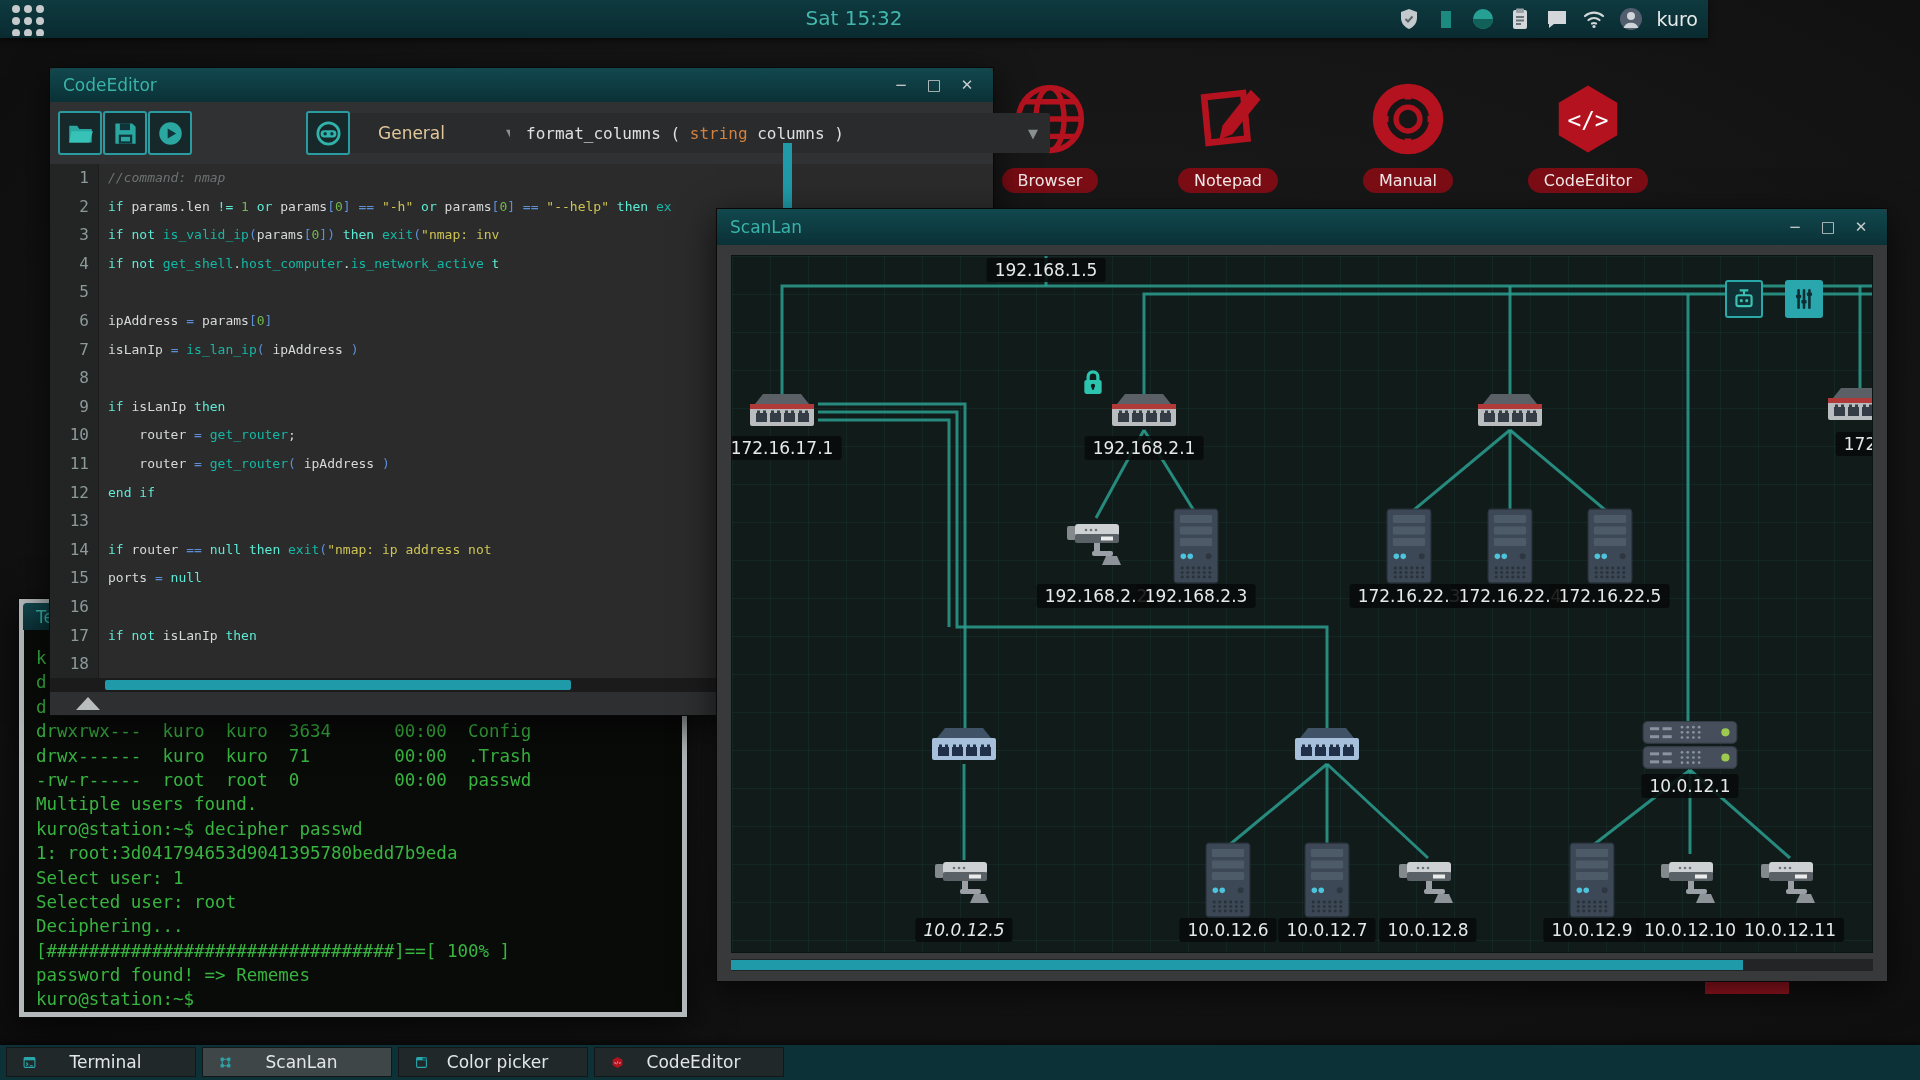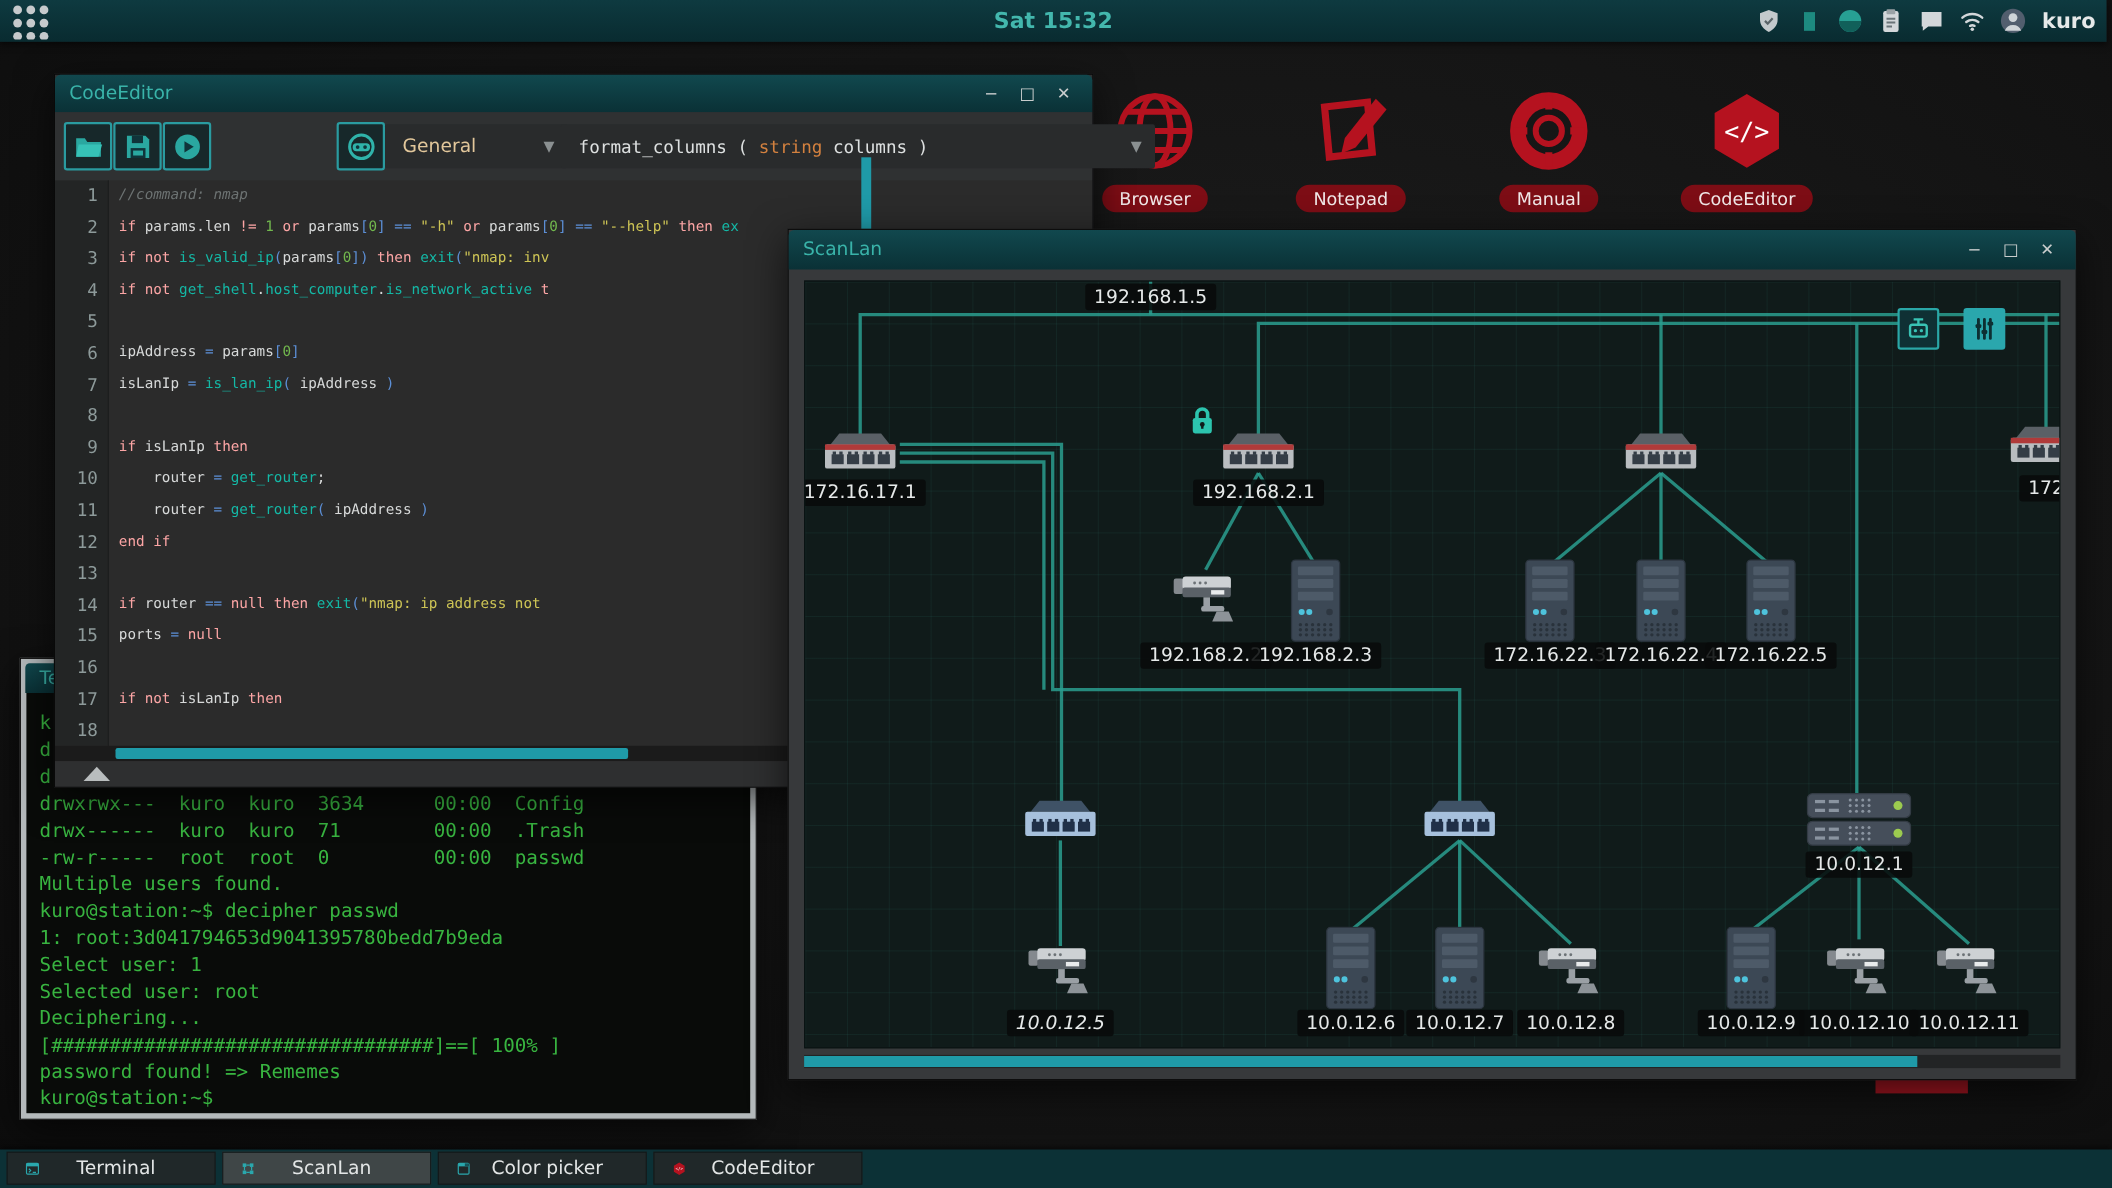--- a/index.html
+++ b/index.html
@@ -2,22 +2,22 @@
 <html><head>
 <meta charset="utf-8">
 <style>
   html,body{margin:0;padding:0;background:#000;}
   #screen{position:relative;width:1920px;height:1080px;overflow:hidden;
     font-family:"DejaVu Sans",sans-serif;
     background:radial-gradient(ellipse at 58% 42%, #1d1d1d 0%, #141414 55%, #0c0c0c 100%);}
   .mono{font-family:"DejaVu Sans Mono",monospace;}
 
   
-  #topbar{position:absolute;left:0;top:0;width:1915px;height:38px;z-index:60;
-    background:linear-gradient(180deg,#0e3a40,#092b30);box-shadow:0 2px 6px rgba(0,0,0,.6);font-weight:bold;}
+  #topbar{position:absolute;left:0;top:0;width:1708px;height:38px;z-index:60;
+    background:linear-gradient(180deg,#0e3a40,#092b30);box-shadow:0 2px 6px rgba(0,0,0,.6);}
   #launcher{position:absolute;left:10px;top:4px;width:36px;height:30px;cursor:pointer;}
   #clock{position:absolute;left:0;right:0;top:6px;text-align:center;color:#43b7ad;font-size:20px;}
   #tray{position:absolute;right:10px;top:0;height:38px;display:flex;align-items:center;gap:11px;}
   .tray-ic{width:26px;height:26px;display:flex;align-items:center;justify-content:center;}
   .tray-ic svg{width:24px;height:24px;}
   #username{color:#e6e9e9;font-size:19px;margin-left:2px;}
 
   
   .dicon{position:absolute;width:160px;text-align:center;z-index:2;cursor:pointer;}
   .dicon svg{width:78px;height:78px;}
@@ -35,30 +35,30 @@
 
   
   #win-code{left:49px;top:67px;width:943px;height:647px;z-index:20;background:#2f3132;}
   #ce-toolbar{position:absolute;left:0;top:34px;right:0;height:62px;background:#2f3132;}
   .tbtn{position:absolute;top:9px;width:44px;height:44px;background:#17282a;border:2px solid #2a9ba0;
     border-radius:3px;box-sizing:border-box;display:flex;align-items:center;justify-content:center;cursor:pointer;}
   .tbtn svg{width:27px;height:27px;}
   .dd{position:absolute;top:11px;height:40px;background:#292b2c;border-radius:2px;display:flex;
     align-items:center;font-size:17px;cursor:pointer;}
   .dd .chev{margin-left:auto;margin-right:12px;color:#8a9091;font-size:13px;}
-  #dd-general{left:300px;width:150px;color:#e2c79b;padding-left:16px;}
+  #dd-general{left:300px;width:150px;color:#e2c79b;padding-left:28px;}
   #dd-sig{left:460px;width:524px;color:#dde0e0;padding-left:16px;}
   .sig-hl{color:#d3813f;}
   #ce-gutter{position:absolute;left:0;top:96px;width:48px;bottom:37px;background:#232525;
     border-right:1px solid #1b1d1d;overflow:hidden;}
   #ce-code{position:absolute;left:49px;top:96px;right:0;bottom:37px;background:#2b2b2b;overflow:hidden;}
   .cl{height:28.6px;line-height:28.6px;font-size:13px;white-space:pre;}
   #ce-gutter .cl{text-align:right;padding-right:9px;color:#8d9a9a;font-size:16px;}
   #ce-code .cl{padding-left:9px;}
-  .tok-k{color:#fca5a5}.tok-f{color:#14b8a6}.tok-s{color:#cdc455}.tok-n{color:#72b84e}
+  .tok-k{color:#5eead4}.tok-f{color:#14b8a6}.tok-s{color:#cdc455}.tok-n{color:#72b84e}
   .tok-o{color:#5c8fd6}.tok-p{color:#d7d9d9}.tok-c{color:#6d7373;font-style:italic}
   #ce-hscroll{position:absolute;left:0;right:0;bottom:23px;height:14px;background:#1b1b1b;}
   #ce-hthumb{position:absolute;left:55px;top:2px;width:466px;height:10px;background:#1f9aa8;border-radius:2px;cursor:pointer;}
   #ce-footer{position:absolute;left:0;right:0;bottom:0;height:23px;background:#2e2f30;}
   #ce-expand{position:absolute;left:26px;bottom:5px;width:0;height:0;cursor:pointer;
     border-left:12px solid transparent;border-right:12px solid transparent;border-bottom:13px solid #b9bdbe;}
   #ce-vsliver{position:absolute;left:733px;top:75px;width:9px;height:68px;background:#1f9aa8;}
 
   
   #win-term{left:18px;top:598px;width:668px;height:418px;z-index:10;background:#b4b9bb;}

